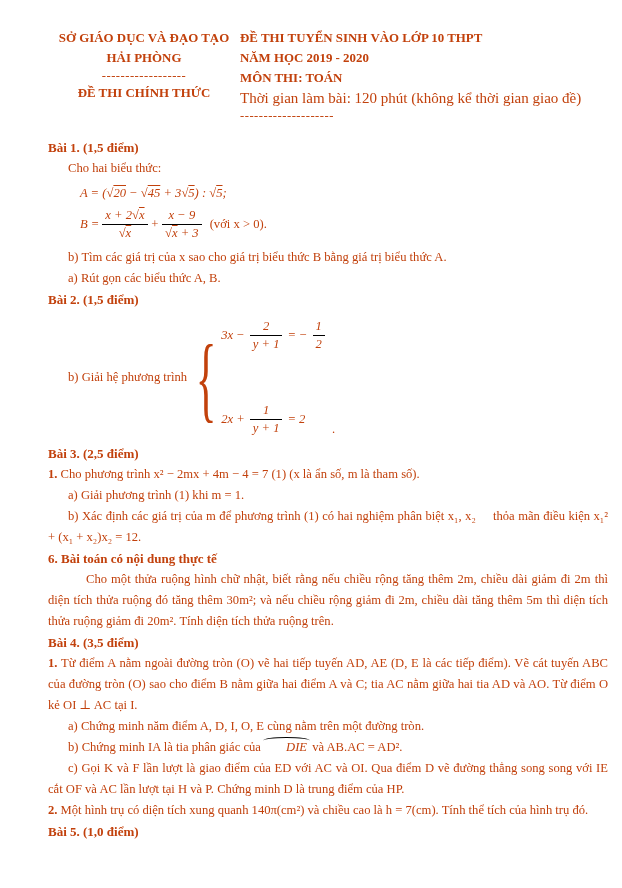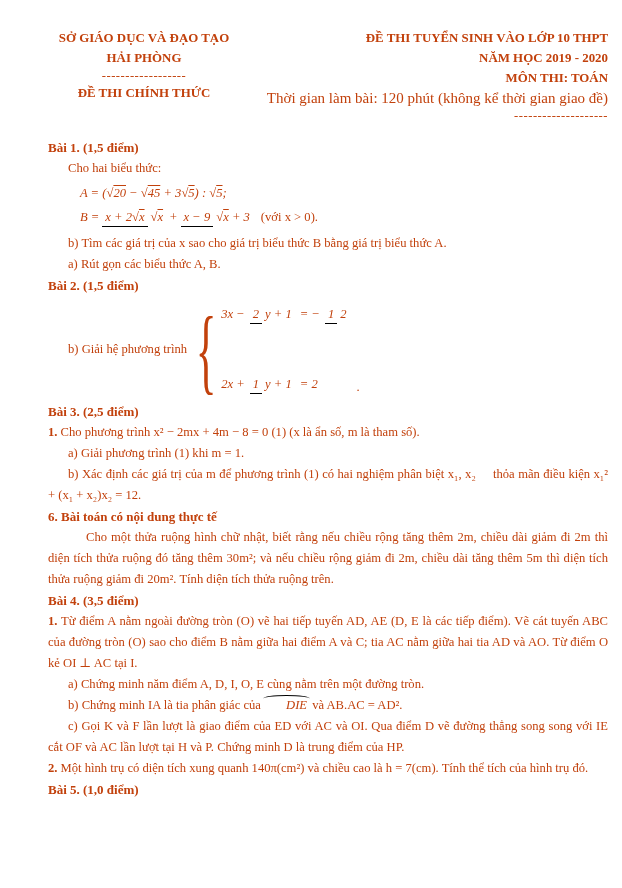--- a/index.html
+++ b/index.html
@@ -6,38 +6,38 @@
   .page {
     width:622px; height:888px; margin:0 auto; box-sizing:border-box;
     background:#ffffff; color:#c2410c;
     font-family:"Liberation Serif","DejaVu Serif",serif;
     font-size:12.6px; line-height:21px;
     padding:28px 14px 0 48px; overflow:hidden;
   }
   
   .header { display:flex; margin:0 0 14px 0; }
   .hleft  { width:192px; text-align:center; }
-  .hright { flex:1; text-align:right; }
+  .hright { flex:1; text-align:left; }
   .hb { font-weight:bold; font-size:12.9px; line-height:20px; }
   .hi { font-size:15px; line-height:20px; }
   .dash { line-height:15px; letter-spacing:0.5px; }
   
   .bh   { font-weight:bold; font-size:13px; margin:0; }
   .para { margin:0; text-align:justify; }
   .ind  { text-indent:20px; }
   .ind2 { text-indent:38px; }
   b.lead { font-weight:bold; }
   .sec1 { margin-top:12px; }
   
   .math, .m, .tail { font-style:italic; }
   .tail { font-style:normal; }
   .rt { white-space:nowrap; font-style:italic; }
   .rt .rs { font-style:normal; }
   .rt .ol { text-decoration:overline; }
-  .frac { display:inline-flex; text-align:center;
+  .frac { display:inline-flex; flex-direction:column; text-align:center;
           vertical-align:middle; margin:0 3px; line-height:17px; font-style:italic; }
   .frac .fn { border-bottom:1px solid #000; padding:0 3px; }
   .frac .fd { padding:0 3px; }
   .fline { margin:4px 0 2px 32px; font-style:italic; }
   .frow  { display:flex; align-items:center; margin:3px 0 5px 32px; }
   .frow .tail { margin-left:5px; }
   
   .sysrow { display:flex; align-items:center; margin:5px 0 3px 20px; }
   .qlabel { margin-right:8px; }
   .brace { font-size:96px; line-height:82px; font-weight:100;
@@ -115,21 +115,21 @@
             <span class="fn">1</span>
             <span class="fd">y + 1</span>
           </span>
         <span class="m">= 2</span>
       </span>
     </span>
     <span class="sysdot">.</span>
   </div>
 
   <p class="bh">Bài 3. (2,5 điểm)</p>
-  <p class="para"><b class="lead">1.</b><span> Cho phương trình x² − 2mx + 4m − 8 = 0 (1) (x là ẩn số, m là tham số).</span></p>
+  <p class="para"><b class="lead">1.</b><span> Cho phương trình x² − 2mx + 4m − 4 = 7 (1) (x là ẩn số, m là tham số).</span></p>
   <p class="para ind">a) Giải phương trình (1) khi m = 1.</p>
   <p class="para ind">b) Xác định các giá trị của m để phương trình (1) có hai nghiệm phân biệt x₁, x₂ &nbsp;&nbsp;&nbsp;&nbsp;thỏa mãn điều kiện x₁² + (x₁ + x₂)x₂ = 12.</p>
   <p class="bh">6. Bài toán có nội dung thực tế</p>
   <p class="para ind2">Cho một thửa ruộng hình chữ nhật, biết rằng nếu chiều rộng tăng thêm 2m, chiều dài giảm đi 2m thì diện tích thửa ruộng đó tăng thêm 30m²; và nếu chiều rộng giảm đi 2m, chiều dài tăng thêm 5m thì diện tích thửa ruộng giảm đi 20m². Tính diện tích thửa ruộng trên.</p>
 
   <p class="bh">Bài 4. (3,5 điểm)</p>
   <p class="para"><b class="lead">1.</b><span> Từ điểm A nằm ngoài đường tròn (O) vẽ hai tiếp tuyến AD, AE (D, E là các tiếp điểm). Vẽ cát tuyến ABC của đường tròn (O) sao cho điểm B nằm giữa hai điểm A và C; tia AC nằm giữa hai tia AD và AO. Từ điểm O kẻ OI ⊥ AC tại I.</span></p>
   <p class="para ind">a) Chứng minh năm điểm A, D, I, O, E cùng nằm trên một đường tròn.</p>
   <p class="para ind"><span>b) Chứng minh IA là tia phân giác của </span><span class="arc">DIE</span><span> và AB.AC = AD².</span></p>
   <p class="para ind">c) Gọi K và F lần lượt là giao điểm của ED với AC và OI. Qua điểm D vẽ đường thẳng song song với IE cắt OF và AC lần lượt tại H và P. Chứng minh D là trung điểm của HP.</p>

